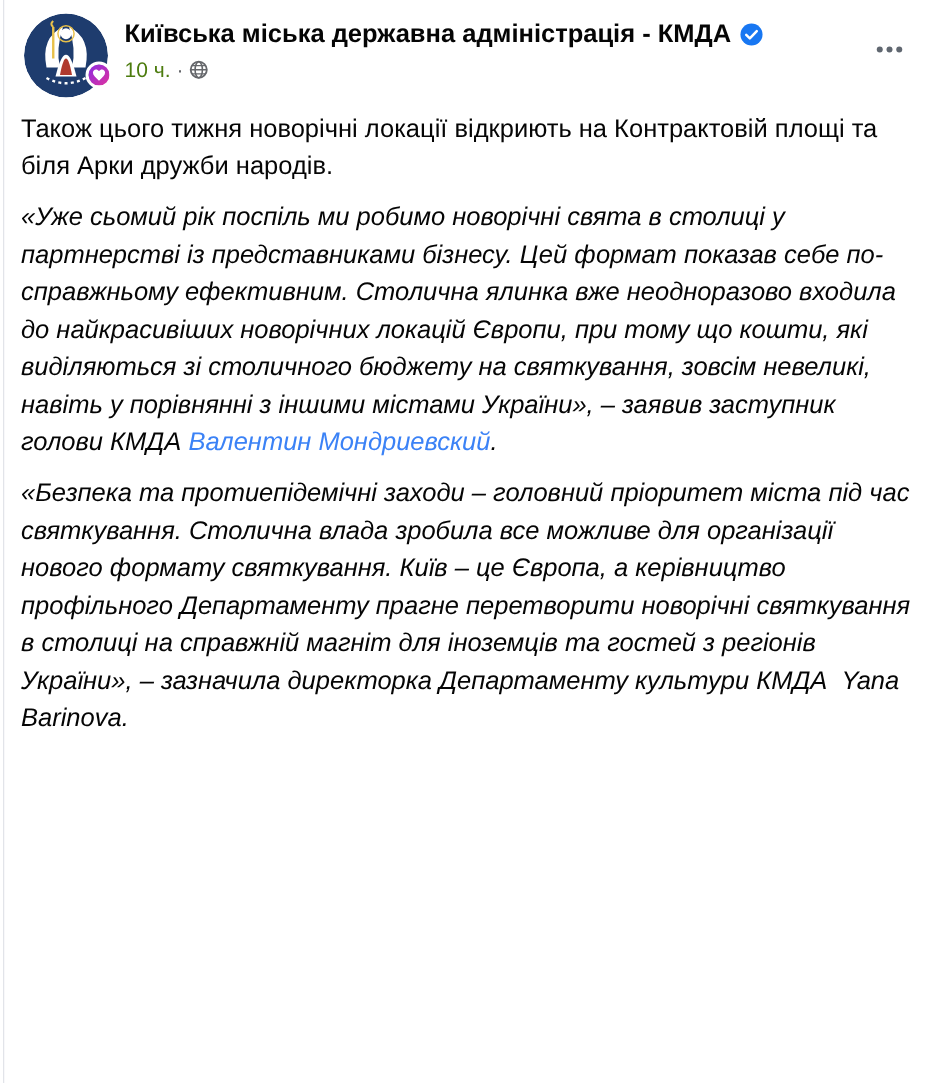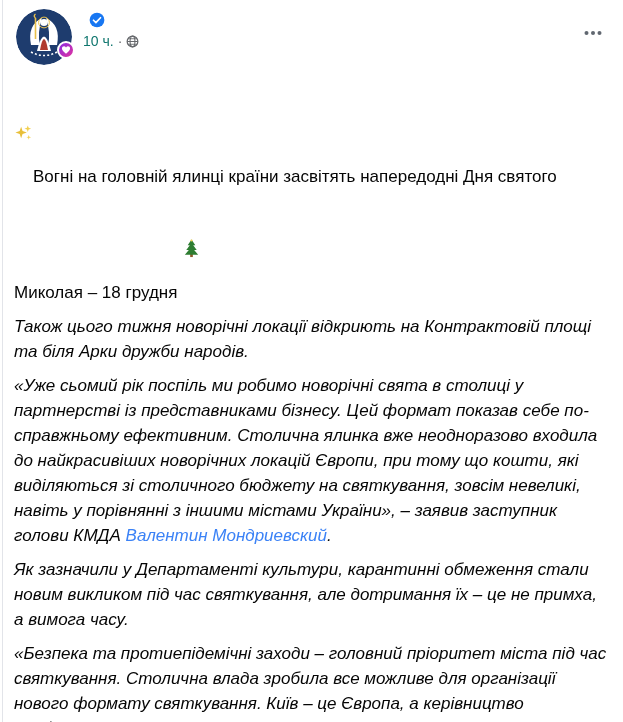--- a/index.html
+++ b/index.html
@@ -48,21 +48,21 @@
     cursor: pointer;
   }
   .verified { width: 16px; height: 16px; margin-left: 6px; flex: 0 0 auto; }
 
   .meta-row {
     display: flex; align-items: center;
     margin-top: 5px;
     font-size: 14px; color: #65676b; line-height: 16px;
   }
   .meta-row .dot { margin: 0 4px; }
-  .timestamp { color: #0f766e; text-decoration: none; cursor: pointer; }
+  .timestamp { color: #4d7c0f; text-decoration: none; cursor: pointer; }
   .globe { width: 13px; height: 13px; display: block; }
 
   .options-btn {
     flex: 0 0 auto; width: 32px; height: 32px; margin-top: 8px; margin-left: 8px;
     border: none; background: transparent; border-radius: 50%;
     display: flex; align-items: center; justify-content: center;
     cursor: pointer;
   }
   .options-btn svg { width: 22px; height: 22px; display: block; }
 
@@ -108,20 +108,21 @@
       </svg>
       <span class="heart-badge">
         <svg viewBox="0 0 16 16">
           <path d="M8 14 C4 10.5 1.5 8.2 1.5 5.4 C1.5 3.4 3 2 4.8 2 C6 2 7.2 2.7 8 3.9 C8.8 2.7 10 2 11.2 2 C13 2 14.5 3.4 14.5 5.4 C14.5 8.2 12 10.5 8 14 Z" fill="#ffffff"></path>
         </svg>
       </span>
     </div>
 
     <div class="head-text">
       <div class="page-name-row">
+        <a class="page-name">Київська міська державна адміністрація - КМДА</a>
         <svg class="verified" viewBox="0 0 20 20">
           <circle cx="10" cy="10" r="9.2" fill="#1877f2"></circle>
           <path d="M5.6 10.3 L8.6 13.2 L14.4 7.2" fill="none" stroke="#ffffff" stroke-width="2.1" stroke-linecap="round" stroke-linejoin="round"></path>
         </svg>
       </div>
       <div class="meta-row">
         <a class="timestamp">10 ч.</a>
         <span class="dot">·</span>
         <svg class="globe" viewBox="0 0 16 16">
           <circle cx="8" cy="8" r="6.6" fill="none" stroke="#65676b" stroke-width="1.5"></circle>
@@ -136,32 +137,18 @@
     <button class="options-btn">
       <svg viewBox="0 0 22 22">
         <circle cx="4.5" cy="11" r="2" fill="#606770"></circle>
         <circle cx="11" cy="11" r="2" fill="#606770"></circle>
         <circle cx="17.5" cy="11" r="2" fill="#606770"></circle>
       </svg>
     </button>
   </div>
 
   <div class="post-content">
-      <div class="paragraph"><span class="emoji">
-    <svg viewBox="0 0 20 20">
-      <path d="M7.5 4 L9 8.5 L13.5 10 L9 11.5 L7.5 16 L6 11.5 L1.5 10 L6 8.5 Z" fill="#e8bf39"></path>
-      <path d="M14.5 2.5 L15.4 5.1 L18 6 L15.4 6.9 L14.5 9.5 L13.6 6.9 L11 6 L13.6 5.1 Z" fill="#f2d04f"></path>
-      <path d="M15.5 12.5 L16.1 14.4 L18 15 L16.1 15.6 L15.5 17.5 L14.9 15.6 L13 15 L14.9 14.4 Z" fill="#f2d04f"></path>
-    </svg>
-  </span>Вогні на головній ялинці країни засвітять напередодні Дня святого Миколая – 18 грудня <span class="emoji">
-    <svg viewBox="0 0 20 20">
-      <rect x="8.6" y="15.5" width="2.8" height="3.5" fill="#8d5a2b"></rect>
-      <path d="M10 0.5 L14 6.5 L11.8 6.5 L15.5 11.5 L12.8 11.5 L17 16.5 L3 16.5 L7.2 11.5 L4.5 11.5 L8.2 6.5 L6 6.5 Z" fill="#2e7d32"></path>
-      <circle cx="10" cy="1.6" r="1.1" fill="#f2d04f"></circle>
-    </svg>
-  </span></div>
       <div class="paragraph">Також цього тижня новорічні локації відкриють на Контрактовій площі та біля Арки дружби народів.</div>
       <div class="paragraph">«Уже сьомий рік поспіль ми робимо новорічні свята в столиці у партнерстві із представниками бізнесу. Цей формат показав себе по-справжньому ефективним. Столична ялинка вже неодноразово входила до найкрасивіших новорічних локацій Європи, при тому що кошти, які виділяються зі столичного бюджету на святкування, зовсім невеликі, навіть у порівнянні з іншими містами України», – заявив заступник голови КМДА <a class="mention">Валентин Мондриевский</a>.</div>
-      <div class="paragraph">Як зазначили у Департаменті культури, карантинні обмеження стали новим викликом під час святкування, але дотримання їх – це не примха, а вимога часу.</div>
       <div class="paragraph">«Безпека та протиепідемічні заходи – головний пріоритет міста під час святкування. Столична влада зробила все можливе для організації нового формату святкування. Київ – це Європа, а керівництво профільного Департаменту прагне перетворити новорічні святкування в столиці на справжній магніт для іноземців та гостей з регіонів України», – зазначила директорка Департаменту культури КМДА  Yana Barinova.</div>
     </div>
 
 </div>
 
 </body></html>

